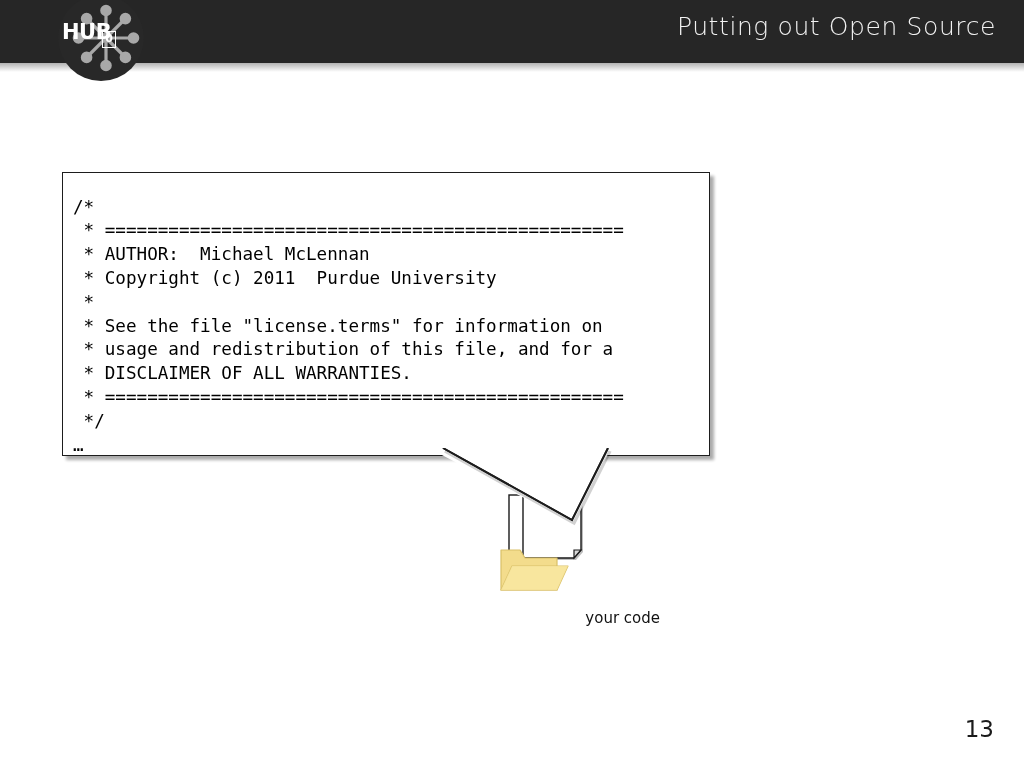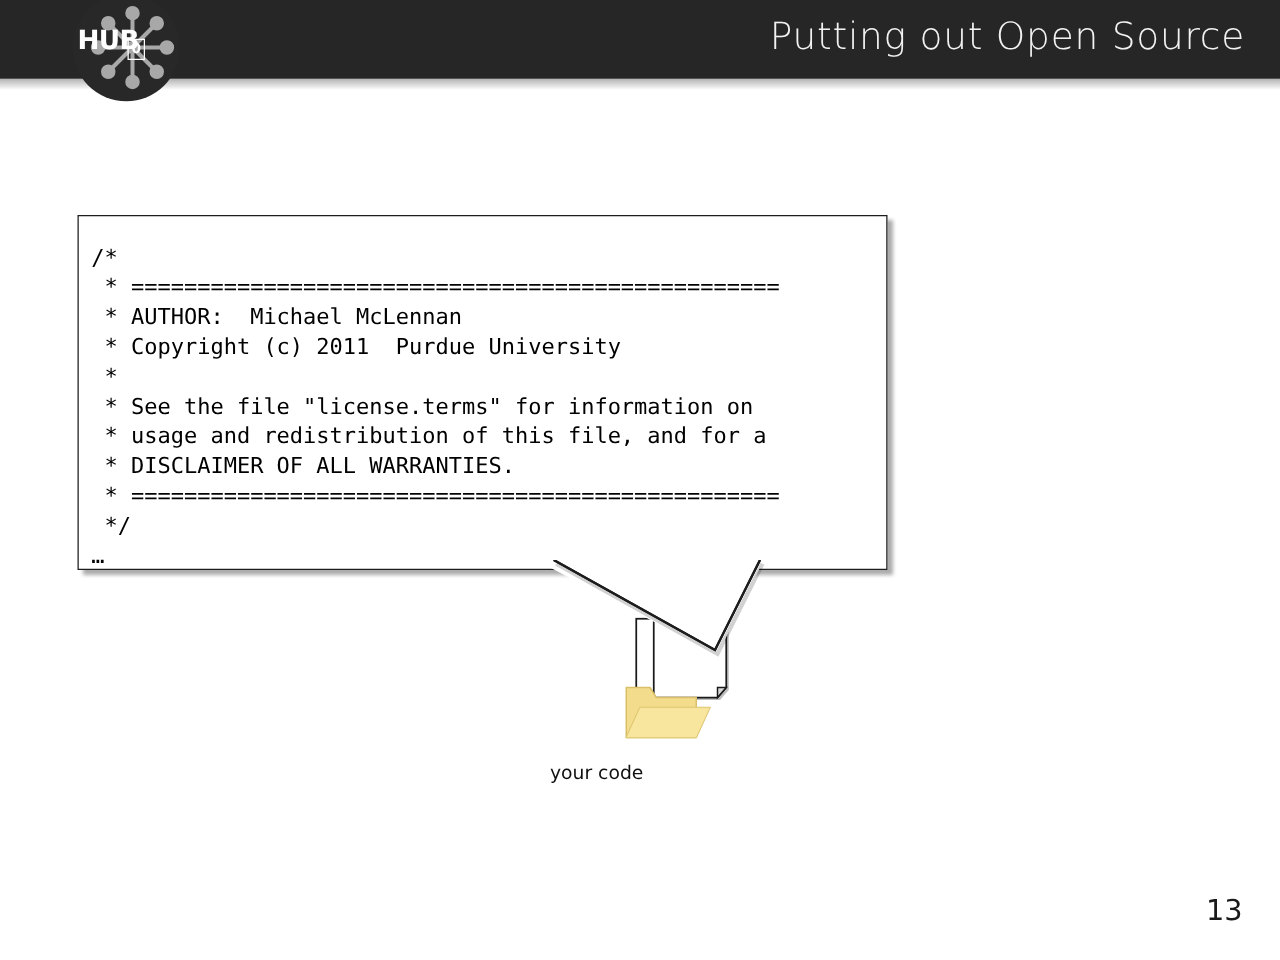--- a/index.html
+++ b/index.html
@@ -33,21 +33,21 @@
     width: 1024px;
     height: 9px;
     background: linear-gradient(to bottom, rgba(0,0,0,0.30), rgba(0,0,0,0));
   }
   #header-title {
     position: absolute;
     right: 28px;
     top: 12px;
     color: #f2f2f2;
     font-family: "DejaVu Sans", sans-serif;
-    font-size: 30px;
+    font-size: 25px;
     font-weight: 300;
     letter-spacing: 0.6px;
     white-space: nowrap;
   }
 
   
   #logo {
     position: absolute;
     left: 58px;
     top: -5px;
@@ -128,21 +128,21 @@
     top: 492px;
     width: 110px;
     height: 110px;
     z-index: 2;
   }
   #icon-caption {
     position: absolute;
     left: 440px;
     top: 609px;
     width: 220px;
-    text-align: left;
+    text-align: right;
     font-family: "DejaVu Sans", sans-serif;
     font-size: 15px;
     color: #111111;
   }
 
   
   #page-number {
     position: absolute;
     right: 30px;
     bottom: 26px;

